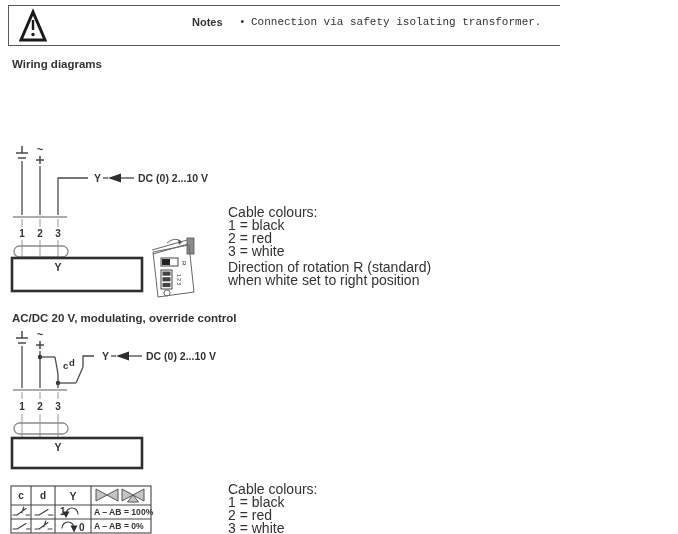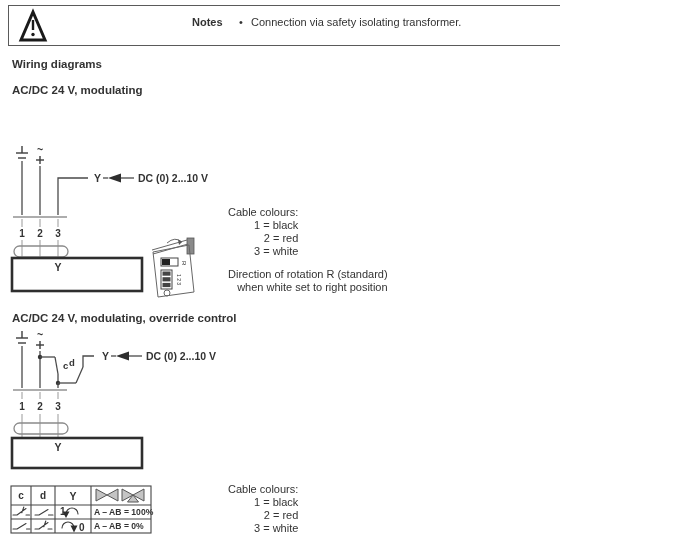--- a/index.html
+++ b/index.html
@@ -1,24 +1,24 @@
 <!DOCTYPE html>
 <html><head>
 <meta charset="utf-8">
 <style>
   html,body{margin:0;padding:0;background:#fff;}
   .page{position:relative;width:560px;height:534px;background:#ffffff;overflow:hidden;
         font-family:"Liberation Sans",sans-serif;color:#333;}
   .abs{position:absolute;}
   .notes-box{left:8px;top:5px;width:658px;height:41px;border:1px solid #5a5a5a;box-sizing:border-box;}
   .notes-label{left:183px;top:10px;font-size:11px;font-weight:bold;}
-  .notes-bullets{left:230px;top:9px;margin:0;padding:0;list-style:none;font-size:11px;line-height:14px;}
+  .notes-bullets{left:230px;top:9px;margin:0;padding:0;list-style:none;font-size:11px;line-height:14px;font-family:Liberation Mono, monospace;}
   .notes-bullets li::before{content:"•";display:inline-block;width:12px;}
   .hd{position:absolute;font-size:11.5px;font-weight:bold;color:#333;}
-  .txtblock{position:absolute;font-size:11px;line-height:13px;color:#333;text-align:right;}
+  .txtblock{position:absolute;font-size:14px;line-height:13px;color:#333;}
   svg{overflow:visible;}
   svg text{font-family:"Liberation Sans",sans-serif;fill:#333;}
   .wire{stroke:#4a4a4a;stroke-width:1.3;fill:none;}
   .wire-grey{stroke:#aaa;stroke-width:1.2;fill:none;}
   .tdash{stroke:#999;stroke-width:1.6;fill:none;}
   .sym{stroke:#3d3d3d;stroke-width:1.4;fill:none;}
   .capsule{stroke:#8a8a8a;stroke-width:1.3;fill:none;}
   .actbox{stroke:#2e2e2e;stroke-width:2.6;fill:#fff;}
   .num{font-size:10px;font-weight:bold;}
   .lbl{font-size:10.5px;font-weight:bold;}
@@ -42,21 +42,20 @@
       <line x1="14" y1="11" x2="14" y2="21" stroke="#1a1a1a" stroke-width="2.4"></line>
       <circle cx="14" cy="25.5" r="1.7" fill="#1a1a1a"></circle>
     </svg>
     <span class="abs notes-label">Notes</span>
     <ul class="abs notes-bullets">
       <li>Connection via safety isolating transformer.</li>
     </ul>
   </div>
 
   <div class="hd" style="left:12px;top:58px;">Wiring diagrams</div>
-  <div class="hd" style="left:12px;top:84px;">AC/DC 24 V, modulating</div>
 
   <svg class="abs" style="left:10px;top:140px;" width="235" height="160" viewBox="0 0 235 160">
 
     <g>
       <line class="sym" x1="12" y1="6" x2="12" y2="13"></line>
       <line class="sym" x1="6" y1="13" x2="18" y2="13"></line>
       <line class="sym" x1="8" y1="18" x2="16" y2="18"></line>
     </g>
     <g>
       <text class="lbl" x="30" y="13" text-anchor="middle">~</text>
@@ -121,26 +120,26 @@
     </g>
     <circle cx="20" cy="57" r="3" class="illus"></circle>
   </svg>
 
   <div class="txtblock" style="left:228px;top:206px;">
     <div>Cable colours:</div>
     <div>1 = black</div>
     <div>2 = red</div>
     <div>3 = white</div>
   </div>
-  <div class="txtblock" style="left:228px;top:268px;">
+  <div class="txtblock" style="left:228px;top:261px;">
     <div>Direction of rotation R (standard)</div>
     <div>when white set to right position</div>
   </div>
 
-  <div class="hd" style="left:12px;top:312px;">AC/DC 24 V, modulating, override control</div>
+  <div class="hd" style="left:12px;top:312px;">AC/DC 20 V, modulating, override control</div>
 
   <svg class="abs" style="left:10px;top:326px;" width="235" height="150" viewBox="0 0 235 150">
     <g>
       <line class="sym" x1="12" y1="5" x2="12" y2="12"></line>
       <line class="sym" x1="6" y1="12" x2="18" y2="12"></line>
       <line class="sym" x1="8" y1="17" x2="16" y2="17"></line>
     </g>
     <g>
       <text class="lbl" x="30" y="12" text-anchor="middle">~</text>
       <line class="sym" x1="30" y1="15" x2="30" y2="23"></line>

